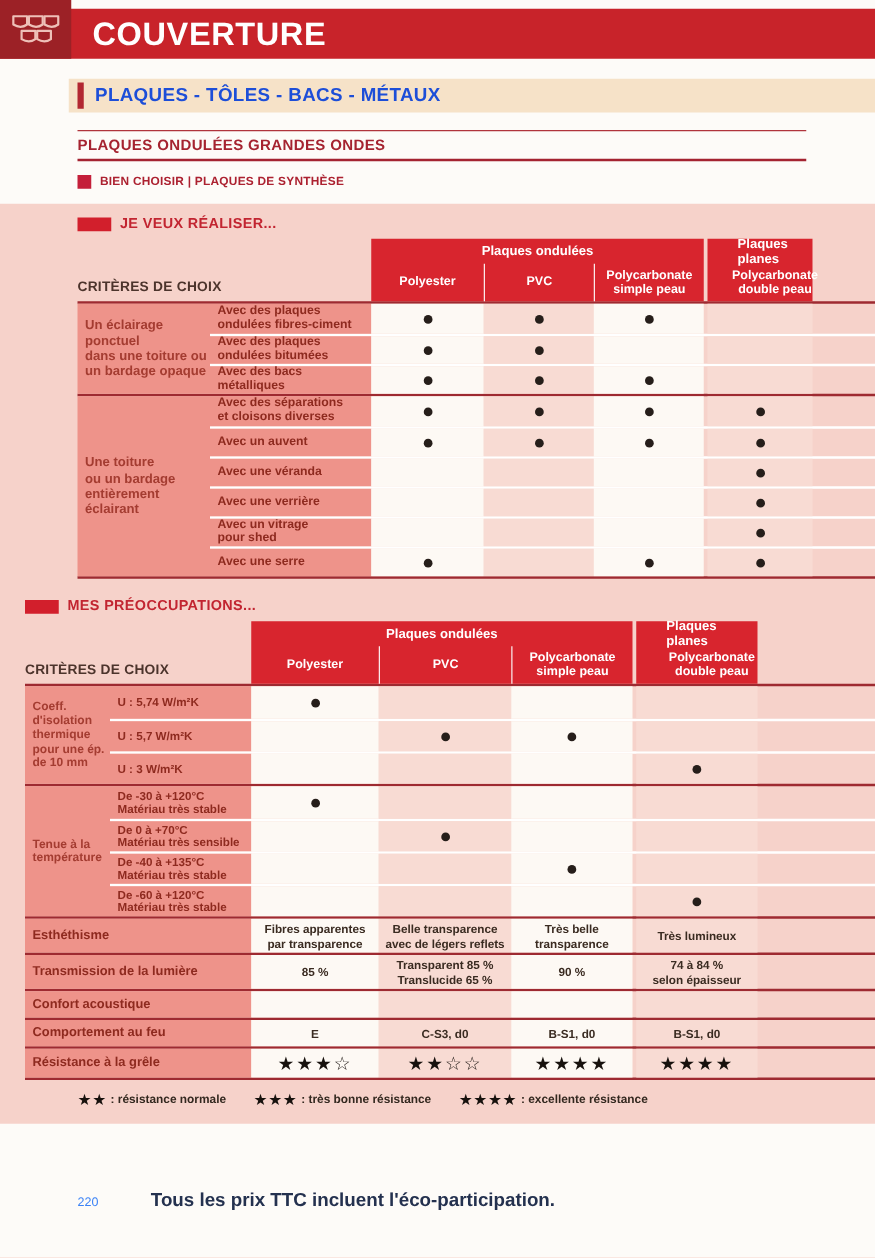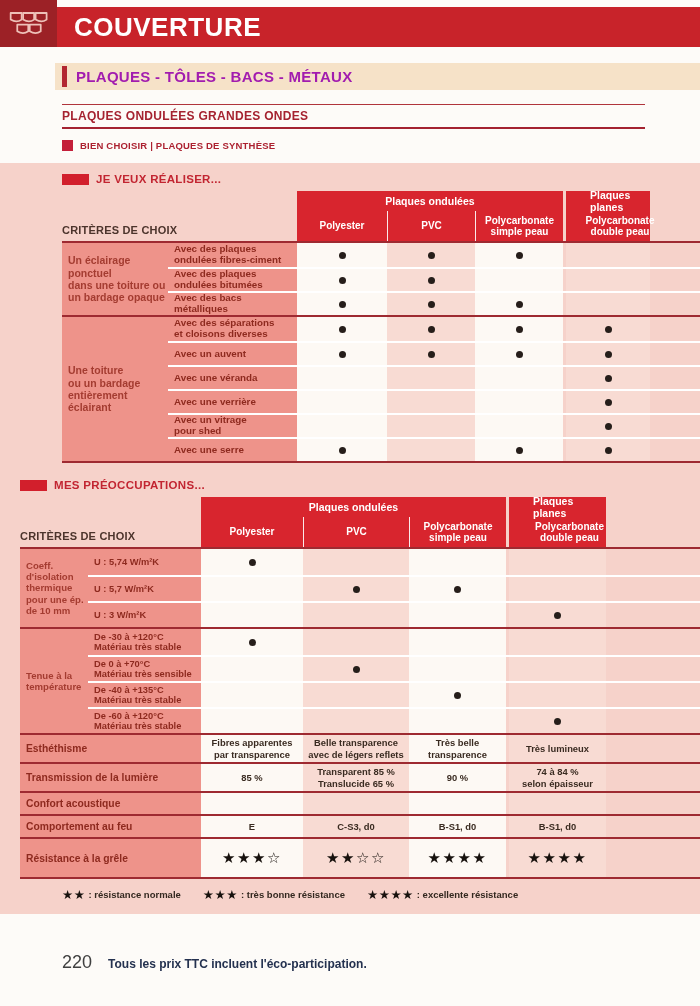--- a/index.html
+++ b/index.html
@@ -14,21 +14,21 @@
 
   
   .topbar{position:relative;height:55px;}
   .redbar{position:absolute;left:0;top:7px;right:0;height:40px;background:var(--brand);}
   .iconbox{position:absolute;left:0;top:0;width:57px;height:47px;background:var(--brand-dark);display:flex;align-items:center;justify-content:center;}
   .banner-title{position:absolute;left:74px;top:12px;color:#fff;font-size:26px;font-weight:bold;letter-spacing:.5px;}
 
   
   .band{margin:8px 0 0 55px;height:27px;background:var(--cream);display:flex;align-items:center;}
   .band-accent{width:5px;height:21px;background:#b22731;margin:0 9px 0 7px;}
-  .band-title{font-size:15px;font-weight:bold;color:#a21caf;letter-spacing:.3px;}
+  .band-title{font-size:15px;font-weight:bold;color:#1d4ed8;letter-spacing:.3px;}
 
   
   .section{margin:14px 55px 0 62px;border-top:1.5px solid #b0343c;padding-top:4px;}
   .section-title{font-size:12px;font-weight:bold;color:var(--darkred);letter-spacing:.3px;padding-bottom:4px;border-bottom:2px solid #a42331;}
 
   
   .crumb{margin:11px 16px 0 62px;display:flex;align-items:flex-end;gap:7px;}
   .crumb-sq{width:11px;height:11px;background:#c41f3a;}
   .crumb-txt{font-size:9.5px;font-weight:bold;color:#ac2130;letter-spacing:.2px;}
 
@@ -71,30 +71,30 @@
   .cell.c1{width:var(--c1);background:var(--colB);text-align:center;}
   .cell.c2{width:var(--c2);background:var(--colA);}
   .cell.c3{width:var(--c3);background:var(--colB);}
   .gapcol{width:3px;}
   .dot{width:7px;height:7px;border-radius:50%;background:#261e1a;}
 
   .vrow{display:flex;align-items:stretch;border-bottom:2px solid var(--maroon);}
   .vlabel{width:calc(var(--gw) + var(--lw));background:var(--salmon);color:#8e2a1f;font-weight:bold;font-size:10.3px;display:flex;align-items:center;padding-left:6px;}
   .val{font-size:9.4px;font-weight:bold;color:#3a2b21;line-height:1.18;}
   .stars{font-size:15px;letter-spacing:1.5px;color:#17110d;}
-  .vr0,.vr1{height:29px;} .vr2,.vr3{height:23px;} .vr4{height:40px;}
+  .vr0,.vr1{height:29px;} .vr2,.vr3{height:23px;} .vr4{height:25px;}
 
   .legend{margin:8px 0 0 62px;display:flex;align-items:center;gap:22px;}
   .litem{display:flex;align-items:center;gap:3px;}
   .lstars{font-size:12.5px;color:#17110d;letter-spacing:.5px;}
   .ltext{font-size:9.5px;font-weight:bold;color:#33281f;}
 
   .footer{position:absolute;left:62px;top:952px;display:flex;align-items:baseline;gap:16px;}
-  .pagenum{font-size:18px;color:#404040;}
-  .footnote{font-size:12px;font-weight:bold;color:#24314f;}
+  .pagenum{font-size:10px;color:#3b82f6;}
+  .footnote{font-size:15px;font-weight:bold;color:#24314f;margin-left:26px;}
 </style>
 </head>
 <body>
 
 <div class="topbar">
   <div class="redbar"></div>
   <div class="iconbox">
     <svg width="44" height="34" viewBox="0 0 60 46" aria-hidden="true">
       <g fill="none" stroke="#eec0b8" stroke-width="2.4" stroke-linejoin="round">
         <path d="M5 8 h15 v9 q-7 5 -15 0 z"></path>

